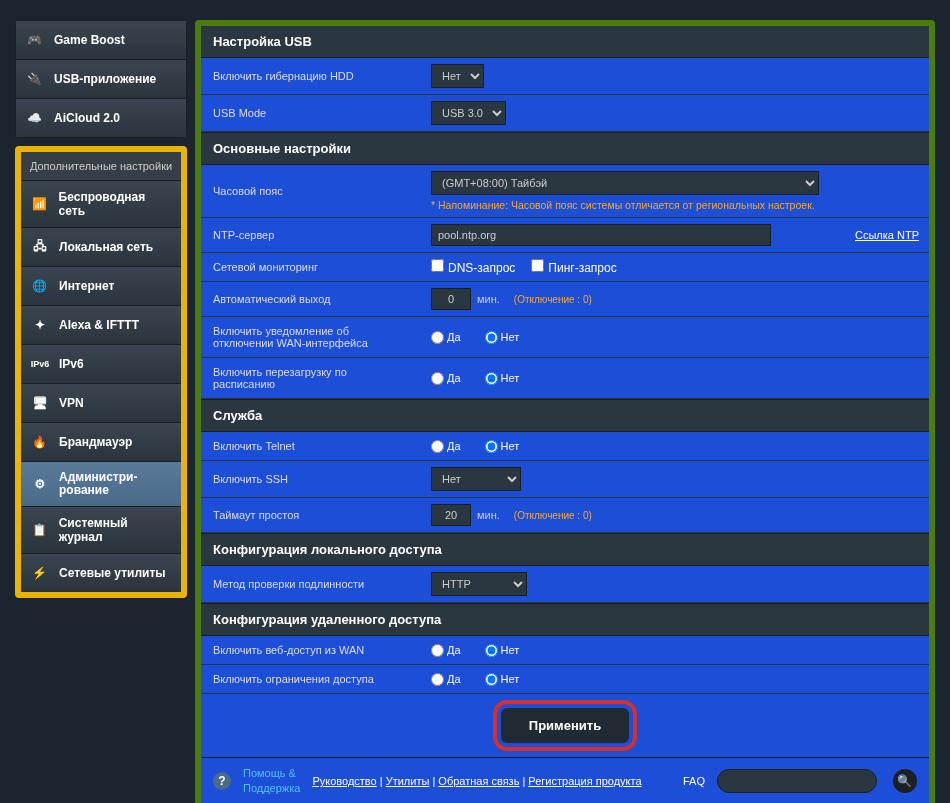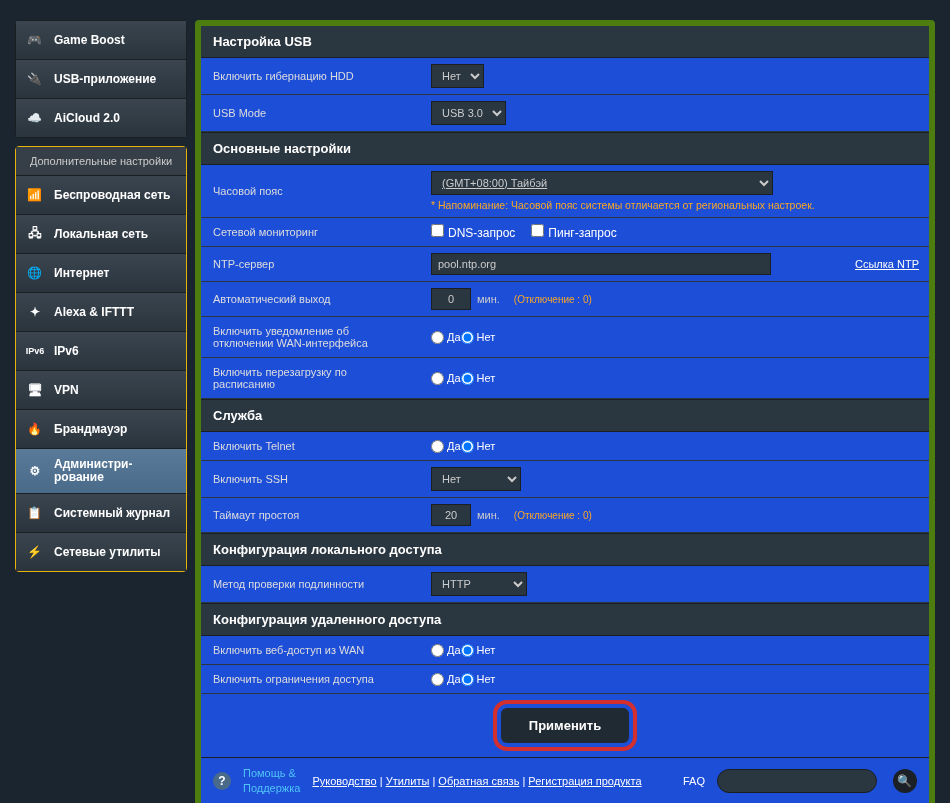--- a/index.html
+++ b/index.html
@@ -1,54 +1,54 @@
 <!DOCTYPE html>
 <html><head>
 <meta charset="utf-8">
 <style>
 * { box-sizing: border-box; margin: 0; padding: 0; }
 body { background: #1a2530; font-family: Arial, sans-serif; font-size: 12px; color: #fff; width: 950px; }
 .wrap { display: flex; padding: 20px 15px 0; gap: 8px; }
 .sidebar { width: 172px; flex-shrink: 0; }
 .side-top { background: #2a3b47; border: 1px solid #1a1f24; border-radius: 4px; margin-bottom: 8px; }
-.side-sec { background: #c2410c; border: 1px solid #eab308; border-radius: 4px; }
+.side-sec { background: #c2410c; border: 6px solid #eab308; border-radius: 4px; }
 .side-hdr { text-align: center; padding: 8px 4px; font-size: 11px; color: #ccc; background: #363f47; border-bottom: 1px solid #1a1f24; }
 .side-item { display: flex; align-items: center; padding: 9px 8px; border-bottom: 1px solid #1a1f24; color: #fff; font-weight: bold; font-size: 12px; cursor: pointer; background: linear-gradient(#3a454f, #2a343d); }
 .side-item:last-child { border-bottom: none; }
 .side-item.active { background: linear-gradient(#5a7a9a, #4a6a8a); }
 .side-icon { width: 22px; height: 20px; margin-right: 8px; display: inline-flex; align-items: center; justify-content: center; }
 .main { flex: 1; background: #1d4ed8; border: 6px solid #4d7c0f; border-radius: 4px; }
 .group-hdr { background: #2a3640; padding: 8px 12px; font-weight: bold; font-size: 13px; border-top: 1px solid #1a1f24; border-bottom: 1px solid #1a1f24; }
 .group-hdr:first-child { border-top: none; }
 .row { display: flex; border-bottom: 1px solid #2a3640; align-items: center; }
 .row:last-child { border-bottom: none; }
 .rlabel { width: 220px; padding: 8px 12px; font-size: 11px; color: #ddd; display: flex; align-items: center; }
 .rval { flex: 1; padding: 6px 10px; display: flex; align-items: center; gap: 6px; }
 .sel { background: #2a3640; color: #ccc; border: 1px solid #1a1f24; padding: 4px 6px; font-size: 11px; }
 .inp { background: #2a3640; color: #ccc; border: 1px solid #1a1f24; padding: 4px 6px; font-size: 11px; width: 40px; text-align: center; }
 .inp-wide { width: 340px; text-align: left; }
 .hint { color: #f9a825; font-size: 10px; margin-left: 8px; }
 .reminder { color: #f9a825; font-size: 10.5px; margin-top: 4px; }
 .link { color: #fff; text-decoration: underline; cursor: pointer; margin-left: auto; font-size: 11px; }
-.radio-grp { display: flex; gap: 0; align-items: center; font-size: 11px; }
+.radio-grp { display: flex; gap: 24px; align-items: center; font-size: 11px; }
 .radio-grp label { display: flex; align-items: center; gap: 3px; }
 .apply-wrap { text-align: center; padding: 14px; }
 .apply-btn { background: #1f2a33; color: #fff; border: none; padding: 10px 28px; font-size: 13px; font-weight: bold; border-radius: 4px; cursor: pointer; outline: 4px solid #d32f2f; outline-offset: 4px; border-radius: 6px; }
 .footer { display: flex; align-items: center; padding: 8px 12px; border-top: 1px solid #1a1f24; gap: 12px; }
 .help-icon { width: 18px; height: 18px; border-radius: 50%; background: #4a6a8a; display: flex; align-items: center; justify-content: center; font-weight: bold; font-size: 12px; }
 .help-txt { color: #4fc3f7; font-size: 11px; line-height: 1.4; }
 .help-links { color: #fff; font-size: 11px; }
 .help-links span { text-decoration: underline; }
 .faq { margin-left: auto; font-size: 11px; text-align: center; }
 .search-box { width: 160px; height: 24px; background: #2a3640; border-radius: 12px; border: 1px solid #1a1f24; display: flex; align-items: center; }
 .search-btn { width: 24px; height: 24px; border-radius: 50%; background: #1a2026; margin-left: 4px; display: flex; align-items: center; justify-content: center; cursor: pointer; }
 .copy { text-align: right; padding: 10px 20px 30px; font-size: 11px; color: #ddd; font-weight: bold; }
 .chk { margin-right: 4px; }
 .tz-wrap { display: flex; flex-direction: column; width: 100%; }
-.sel-tz { width: 342px; text-decoration: underline; }
+.sel-tz { width: 388px; }
 </style>
 </head>
 <body>
 
 <div class="wrap">
   <div class="sidebar">
     <div class="side-top">
       <div class="side-item">
           <span class="side-icon">🎮</span>
           <span>Game Boost</span>
@@ -127,31 +127,31 @@
     <div class="row">
       <div class="rlabel">Часовой пояс</div>
       <div class="rval">
           <div class="tz-wrap">
         <select class="sel sel-tz"><option>(GMT+08:00) Тайбэй</option></select>
         <div class="reminder">* Напоминание: Часовой пояс системы отличается от региональных настроек.</div>
       </div>
         </div>
     </div>
     <div class="row">
+      <div class="rlabel">NTP-сервер</div>
+      <div class="rval">
+        <input class="inp inp-wide" value="pool.ntp.org" style="">
+        <span class="link">Ссылка NTP</span>
+      </div>
+    </div>
+    <div class="row">
       <div class="rlabel">Сетевой мониторинг</div>
       <div class="rval">
         <label><input type="checkbox" class="chk" style=""><span>DNS-запрос</span></label>
         <label style="margin-left:10px"><input type="checkbox" class="chk" style=""><span>Пинг-запрос</span></label>
-      </div>
-    </div>
-    <div class="row">
-      <div class="rlabel">NTP-сервер</div>
-      <div class="rval">
-        <input class="inp inp-wide" value="pool.ntp.org" style="">
-        <span class="link">Ссылка NTP</span>
       </div>
     </div>
     <div class="row">
       <div class="rlabel">Автоматический выход</div>
       <div class="rval">
         <input class="inp" value="0" style="">
         <span style="color:#ccc;font-size:11px">мин.</span>
         <span class="hint">(Отключение : 0)</span>
       </div>
     </div>

